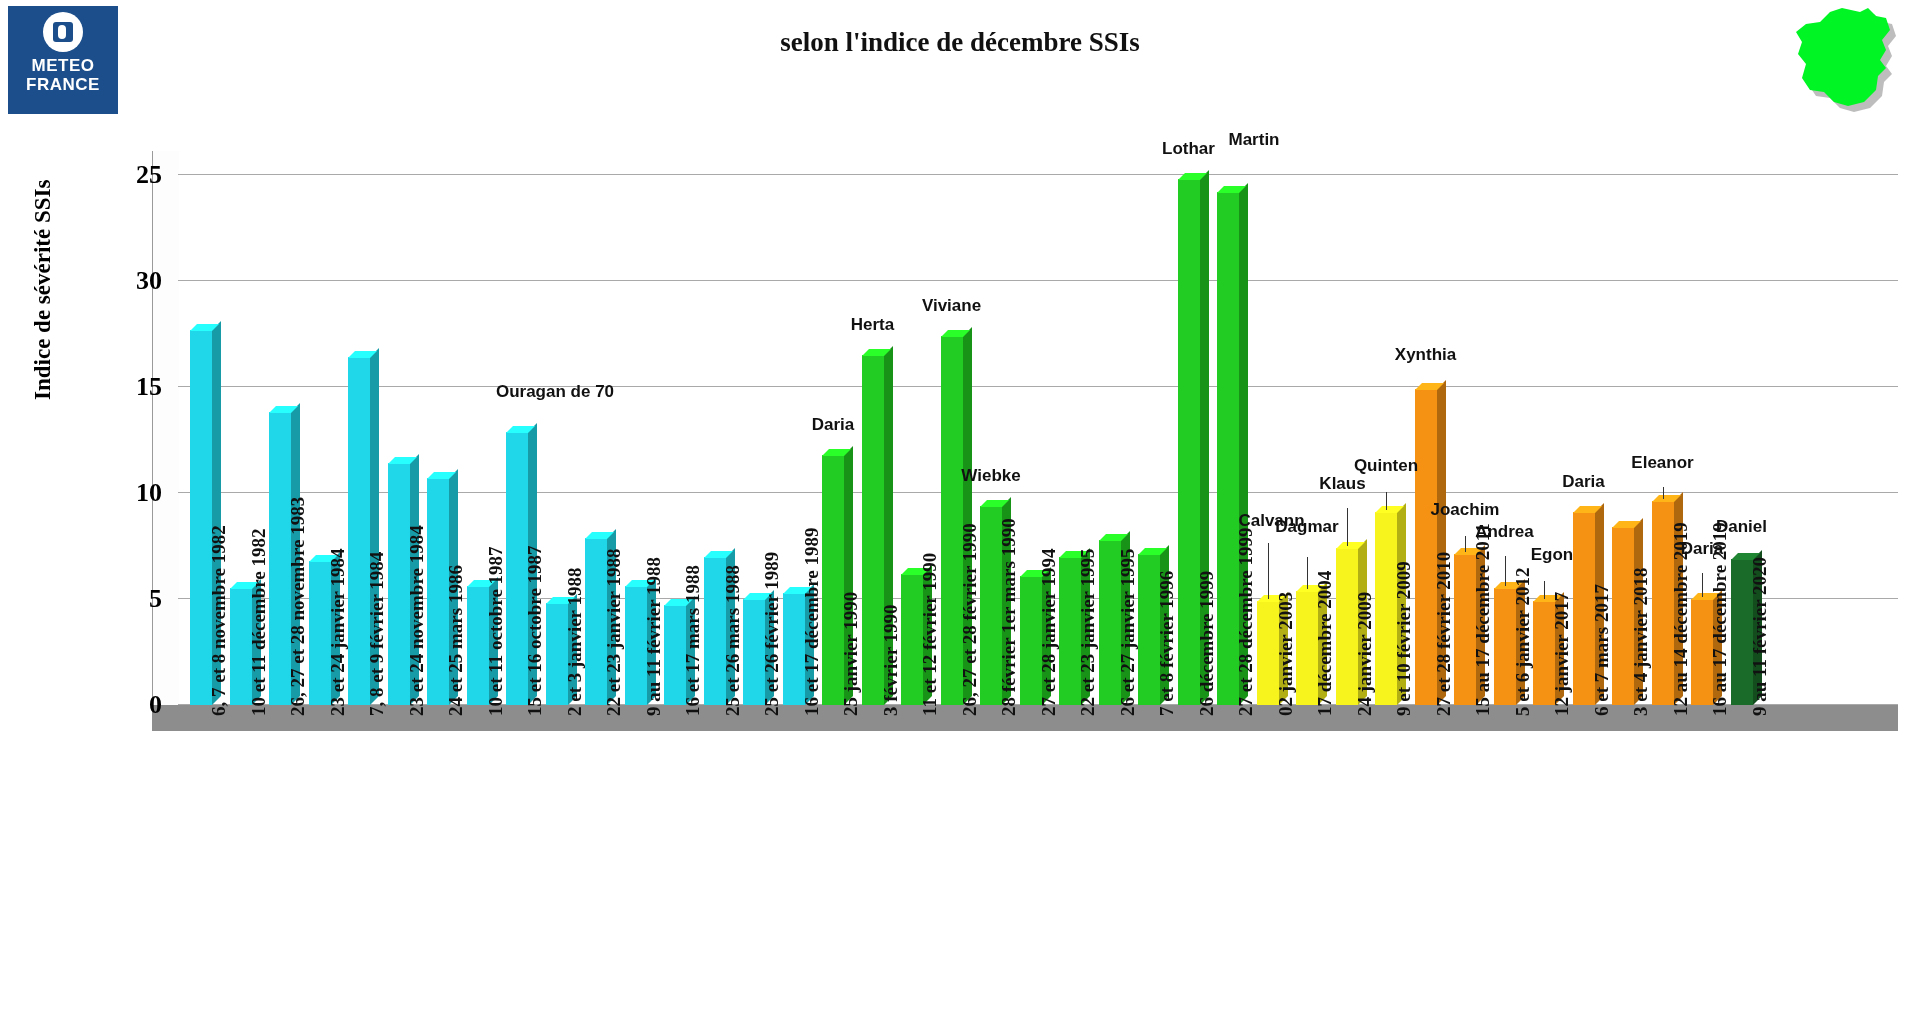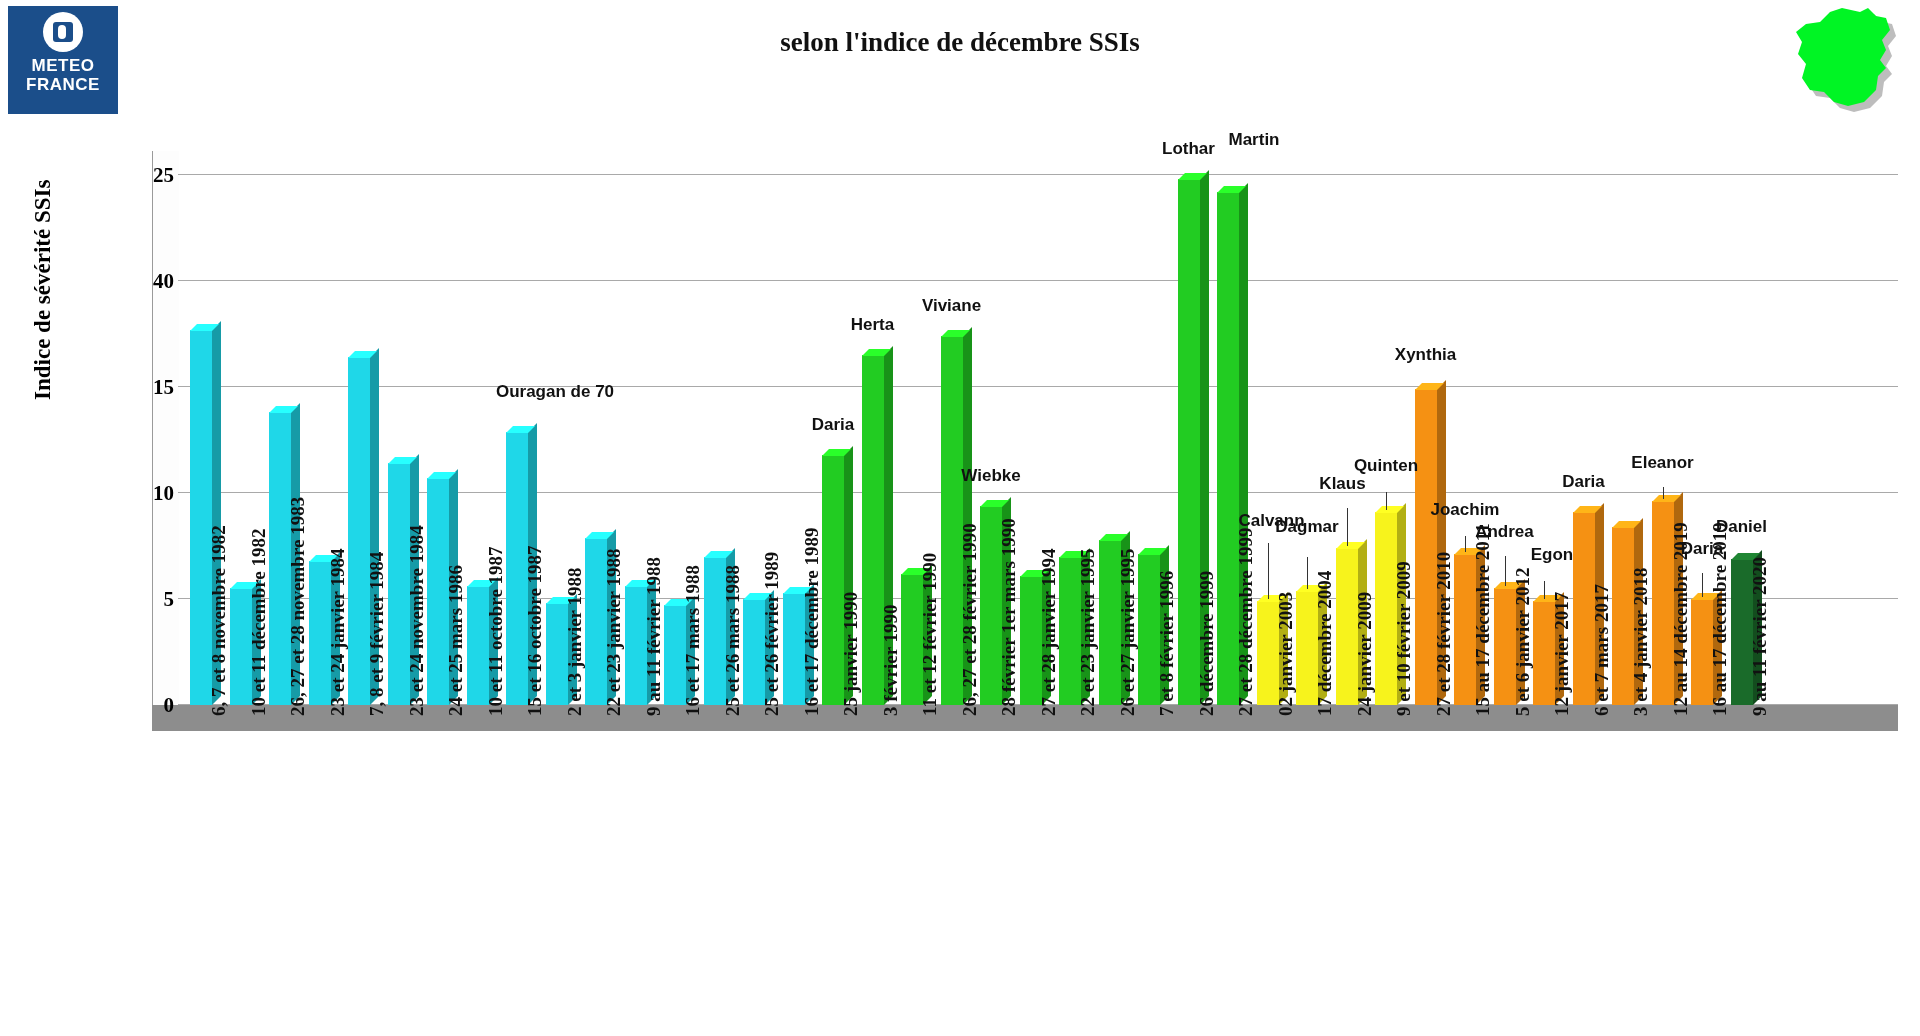--- a/index.html
+++ b/index.html
@@ -41,22 +41,22 @@
   #ylabel{
     position:absolute;left:30px;top:400px;
     transform:rotate(-90deg);transform-origin:left top;
     font-size:23px;font-weight:bold;white-space:nowrap;
   }
   #plot{
     position:absolute;left:178px;top:175px;width:1720px;height:530px;
   }
   .gridline{position:absolute;left:0;right:0;height:1px;background:#a9a9a9;}
   .ytick{
-    position:absolute;right:100%;margin-right:4px;transform:translateY(-50%);
-    font-size:21px;font-weight:bold;white-space:nowrap;
+    position:absolute;right:100%;margin-right:16px;transform:translateY(-50%);
+    font-size:26px;font-weight:bold;white-space:nowrap;
   }
   
   #wall-left{position:absolute;left:-26px;top:-24px;width:26px;height:554px;
              background:#fdfdfd;border-left:1px solid #9a9a9a;}
   #wall-floor{position:absolute;left:-26px;bottom:-26px;width:1746px;height:26px;
              background:#8d8d8d;}
   #bars{position:absolute;left:0;bottom:0;width:100%;height:100%;}
   .bar{
     position:absolute;bottom:0;width:22px;
   }
@@ -112,21 +112,21 @@
   <div id="grid">
       <div class="gridline" style="top: 529px;"></div>
       <div class="ytick" style="top: 530px;">0</div>
       <div class="gridline" style="top: 423px;"></div>
       <div class="ytick" style="top: 424px;">5</div>
       <div class="gridline" style="top: 317px;"></div>
       <div class="ytick" style="top: 318px;">10</div>
       <div class="gridline" style="top: 211px;"></div>
       <div class="ytick" style="top: 212px;">15</div>
       <div class="gridline" style="top: 105px;"></div>
-      <div class="ytick" style="top: 106px;">40</div>
+      <div class="ytick" style="top: 106px;">30</div>
       <div class="gridline" style="top: -1px;"></div>
       <div class="ytick" style="top: 0px;">25</div>
     </div>
   <div id="bars">
       <div class="bar" style="left: 12px; height: 375.24px;">
         <div class="side" style="height: 375.24px; background: rgb(31, 215, 232); filter: brightness(0.72); transform: skewY(-45deg); transform-origin: left bottom;"></div>
         <div class="face" style="background: rgb(31, 215, 232);"></div>
         <div class="top" style="top: -6px; background: rgb(31, 215, 232); filter: brightness(1.25); transform: skewX(-45deg); transform-origin: left bottom; height: 7px; width: 100%;"></div>
       </div>
       <div class="bar" style="left: 51.5px; height: 116.6px;">

